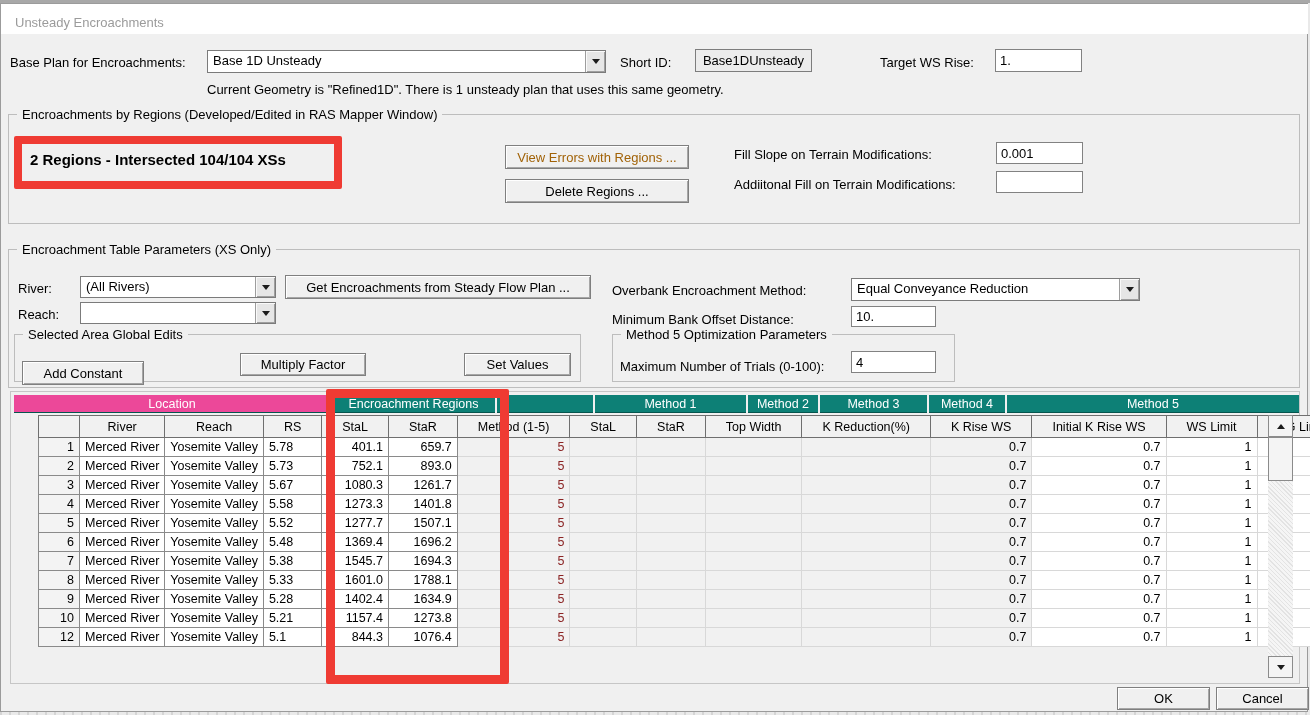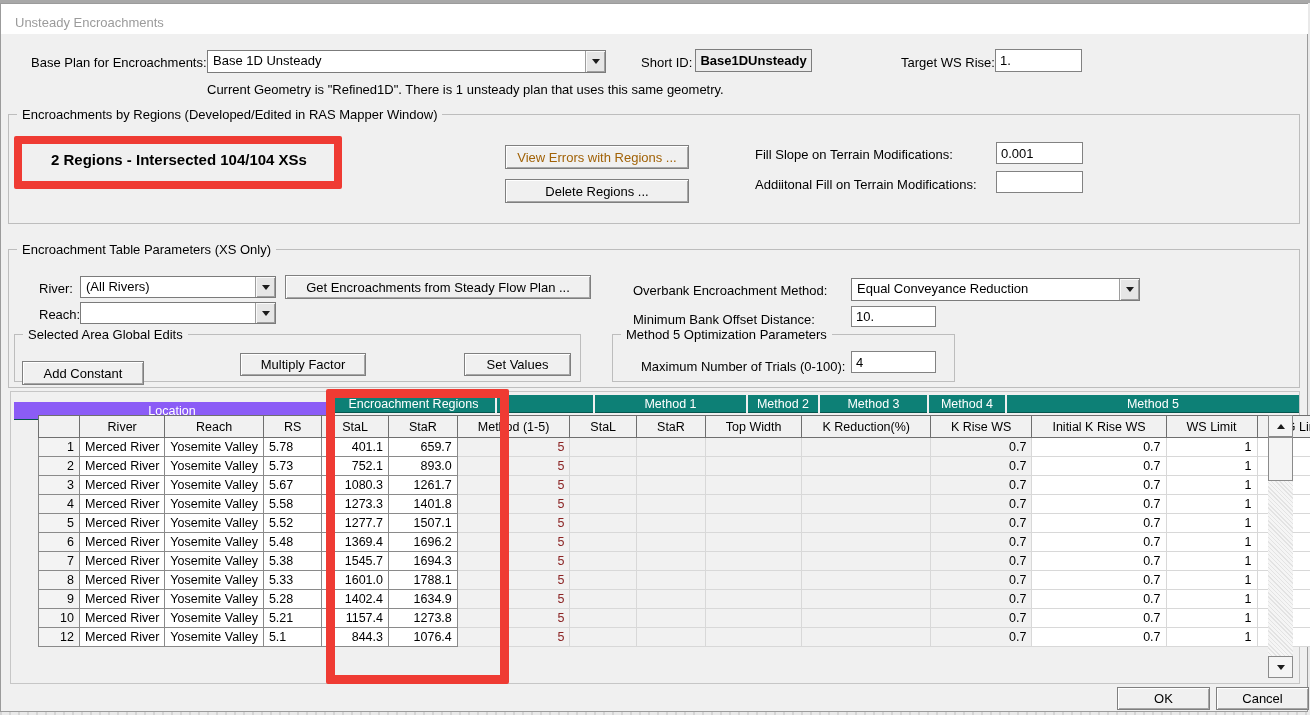--- a/index.html
+++ b/index.html
@@ -10,21 +10,21 @@
   }
   .abs { position:absolute; }
   
   #top-strip { left:0; top:0; width:1310px; height:3px; background:#a8a8a8; }
   #dialog-frame { left:0; top:3px; width:1308px; height:709px; border:1px solid #9b9b9b; background:#f0f0f0; box-sizing:border-box; }
   #title-bar { left:1px; top:4px; width:1307px; height:30px; background:#ffffff; }
   #title-text { left:14px; top:11px; color:#9b9b9b; font-size:13px; }
   #bottom-sliver { left:0; top:712px; width:1310px; height:3px; background:#ececec;
     background-image:repeating-linear-gradient(90deg,#c9c9c9 0 2px,#ececec 2px 9px); opacity:.6; }
 
-  .lbl { position:absolute; white-space:nowrap; font-size:13px;margin-left:21px; }
+  .lbl { position:absolute; white-space:nowrap; font-size:13px; }
   .note { position:absolute; white-space:nowrap; font-size:13px; }
 
   
   .grp { position:absolute; border:1px solid #bdbdbd; box-sizing:border-box; }
   .grp-label { position:absolute; top:-8px; left:8px; background:#f0f0f0; padding:0 5px; font-size:13px; white-space:nowrap; }
 
   
   .tbox { position:absolute; background:#fff; border:1px solid #828282; box-sizing:border-box;
     font-family:"Liberation Sans",sans-serif; font-size:13px; padding:1px 4px; outline:none; }
   .sunken-display { position:absolute; background:#ececec; border:1px solid #7d7d7d; box-sizing:border-box;
@@ -84,21 +84,21 @@
 </div>
 
 <div class="lbl" style="left:10px; top:55px;">Base Plan for Encroachments:</div>
 <div class="combo" style="left:207px; top:50px; width:399px; height:23px;">
   <div class="ctxt">Base 1D Unsteady</div>
   <div class="cbtn">
       <span class="tri-down"></span>
     </div>
 </div>
 <div class="lbl" style="left:620px; top:55px;">Short ID:</div>
-<div class="sunken-display" style="left:695px; top:49px; width:117px; height:23px;font-weight:bold;">Base1DUnsteady</div>
+<div class="sunken-display" style="left:695px; top:49px; width:117px; height:23px;">Base1DUnsteady</div>
 <div class="lbl" style="left:880px; top:55px;">Target WS Rise:</div>
 <input class="tbox" style="left: 995px; top: 49px; width: 87px; height: 23px;" value="1.">
 <div class="note" style="left:207px; top:82px;">Current Geometry is "Refined1D". There is 1 unsteady plan that uses this same geometry.</div>
 
 <div class="grp" style="left:8px; top:114px; width:1292px; height:110px;">
   <div class="grp-label">Encroachments by Regions (Developed/Edited in RAS Mapper Window)</div>
 </div>
 <div class="lbl" id="region-summary" style="left:30px; top:151px;">2 Regions - Intersected 104/104 XSs</div>
 <div class="wbtn disabled" style="left:505px; top:145px; width:184px; height:24px;">View Errors with Regions ...</div>
 <div class="wbtn" style="left:505px; top:179px; width:184px; height:24px;">Delete Regions ...</div>
@@ -143,21 +143,21 @@
 <div class="wbtn" style="left:464px; top:353px; width:107px; height:23px;">Set Values</div>
 
 <div class="grp" style="left:612px; top:334px; width:343px; height:48px;">
   <div class="grp-label">Method 5 Optimization Parameters</div>
 </div>
 <div class="lbl" style="left:620px; top:359px;">Maximum Number of Trials (0-100):</div>
 <input class="tbox" style="left: 851px; top: 351px; width: 85px; height: 22px;" value="4">
 
 <div class="abs" id="table-panel"></div>
 <div class="abs" id="teal-band">
-    <div class="seg" style="width: 316px; background: #8b5cf6; margin-top: 7px;">Location</div>
+    <div class="seg" style="width: 316px; background: #ec4899;">Location</div>
     <div class="seg" style="width: 163px; background: rgb(13, 128, 118);">Encroachment Regions</div>
     <div class="seg" style="width: 96px; background: rgb(13, 128, 118);"></div>
     <div class="seg" style="width: 151px; background: rgb(13, 128, 118);">Method 1</div>
     <div class="seg" style="width: 70px; background: rgb(13, 128, 118);">Method 2</div>
     <div class="seg" style="width: 107px; background: rgb(13, 128, 118);">Method 3</div>
     <div class="seg" style="width: 76px; background: rgb(13, 128, 118);">Method 4</div>
     <div class="seg" style="width: 292px; background: rgb(13, 128, 118);">Method 5</div>
   </div>
 <table class="abs" id="grid">
   <colgroup id="grid-cols">

